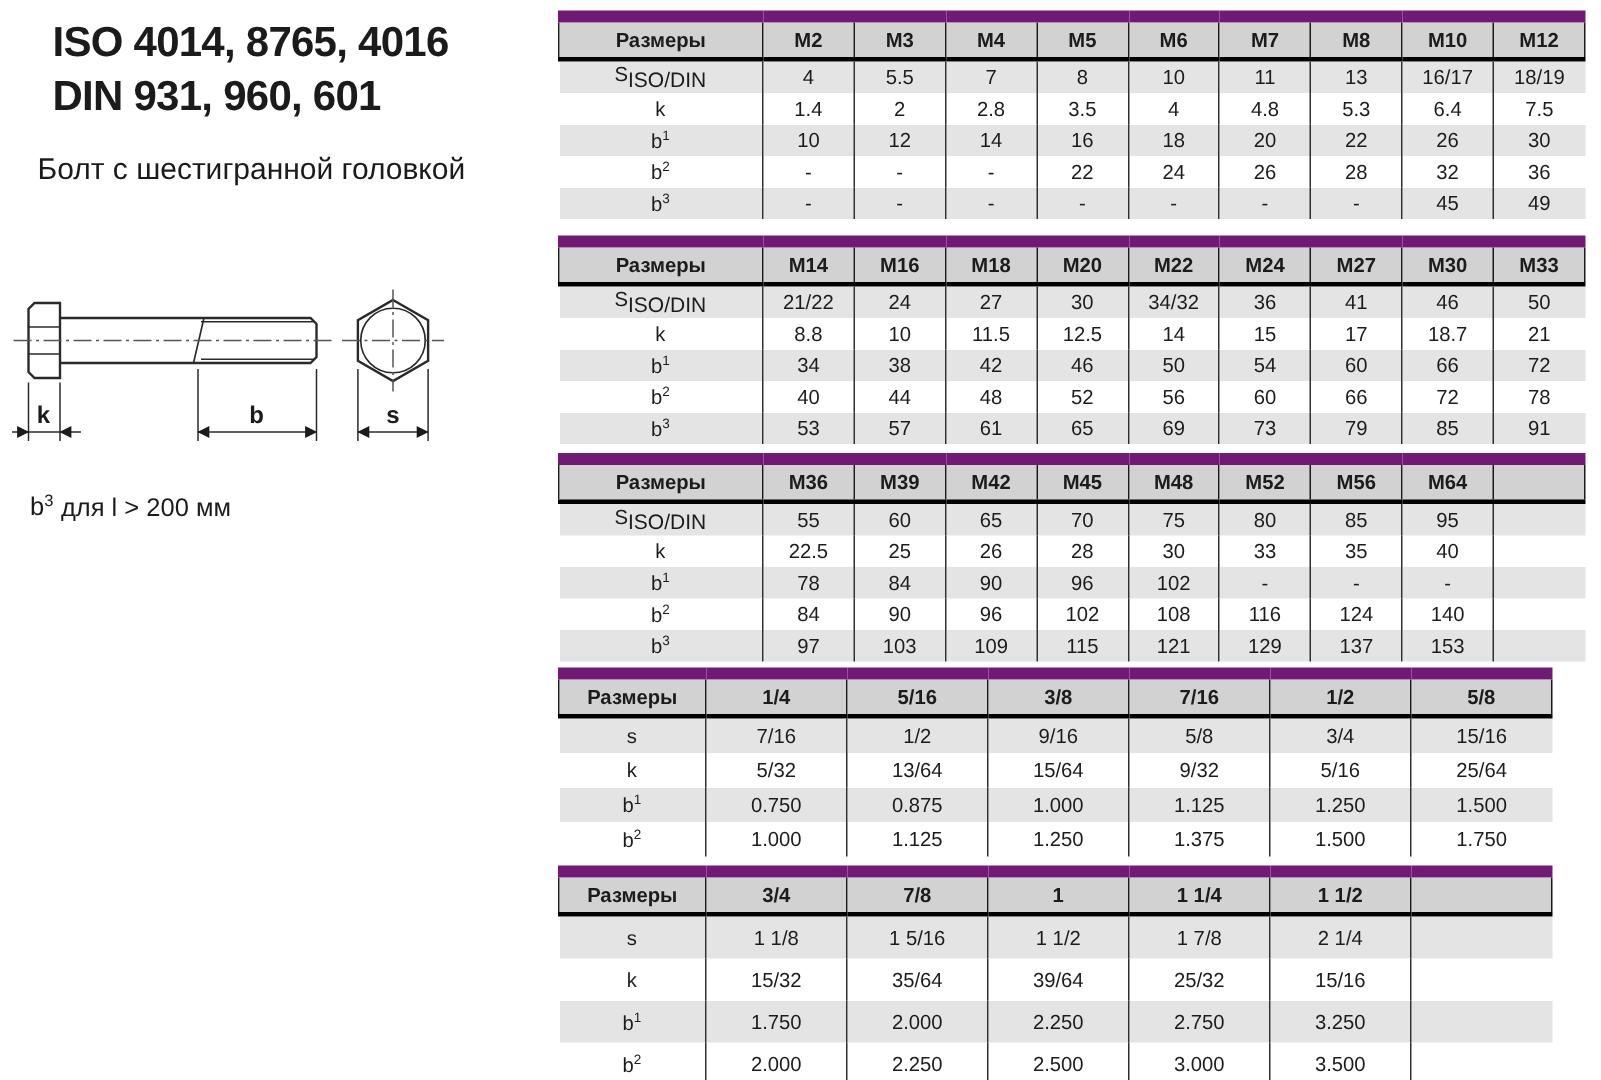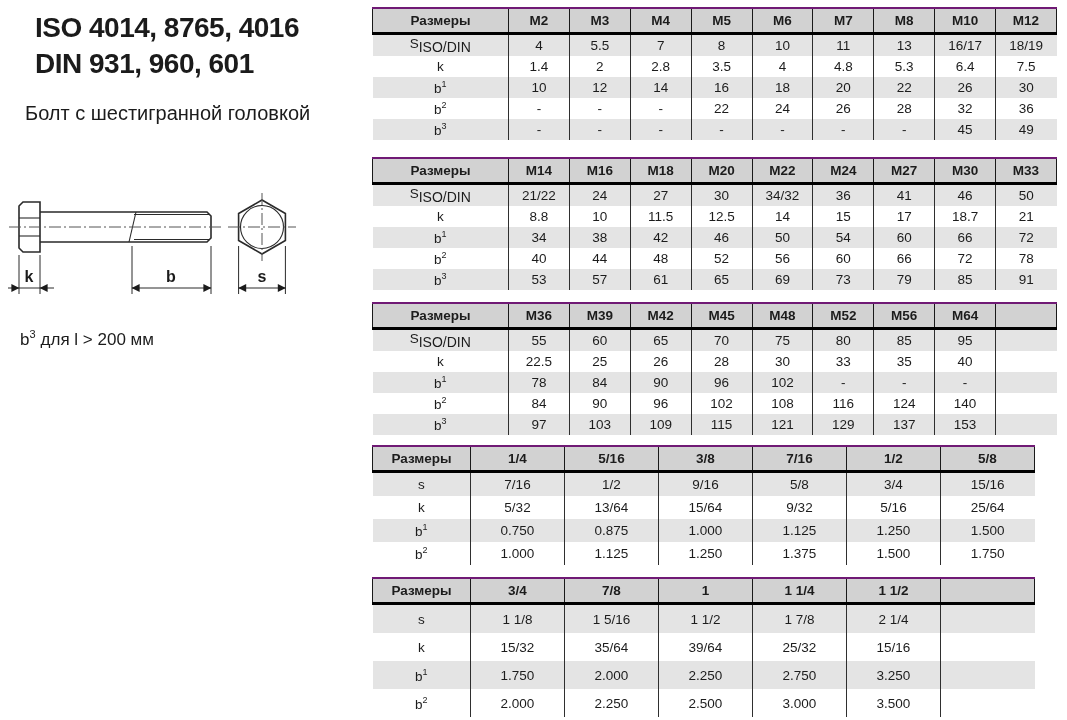--- a/index.html
+++ b/index.html
@@ -23,21 +23,21 @@
 
   table{border-collapse:collapse;table-layout:fixed;}
   .t-a table{width:685px;}
   .t-b table{width:663px;}
   .t-a col.c0{width:136px;}
   .t-b col.c0{width:98px;}
 
   th,td{text-align:center;vertical-align:middle;padding:0;font-size:13.5px;
         overflow:hidden;white-space:nowrap;color:#1c1c1c;}
   thead th{background:var(--hdr,#d2d2d2);font-weight:bold;height:23px;
-           border-top:2px solid #701a75;border-bottom:3px solid #000;}
+           border-top:8px solid #701a75;border-bottom:3px solid #000;}
   thead th + th{border-left:1px solid #1a1a1a;}
   thead th:first-child{border-left:1px solid #1a1a1a;}
   thead th:last-child{border-right:1px solid #1a1a1a;}
   tbody td + td{border-left:1px solid #2f2f2f;}
   tbody tr.shade{background:var(--band,#e4e4e4);}
   .t-a tbody td{height:21px;}
   #t4 tbody td{height:23px;}
   #t5 tbody td{height:28px;}
   td.rowlabel sub{font-size:14px;}
   td.rowlabel sup{font-size:9px;}

